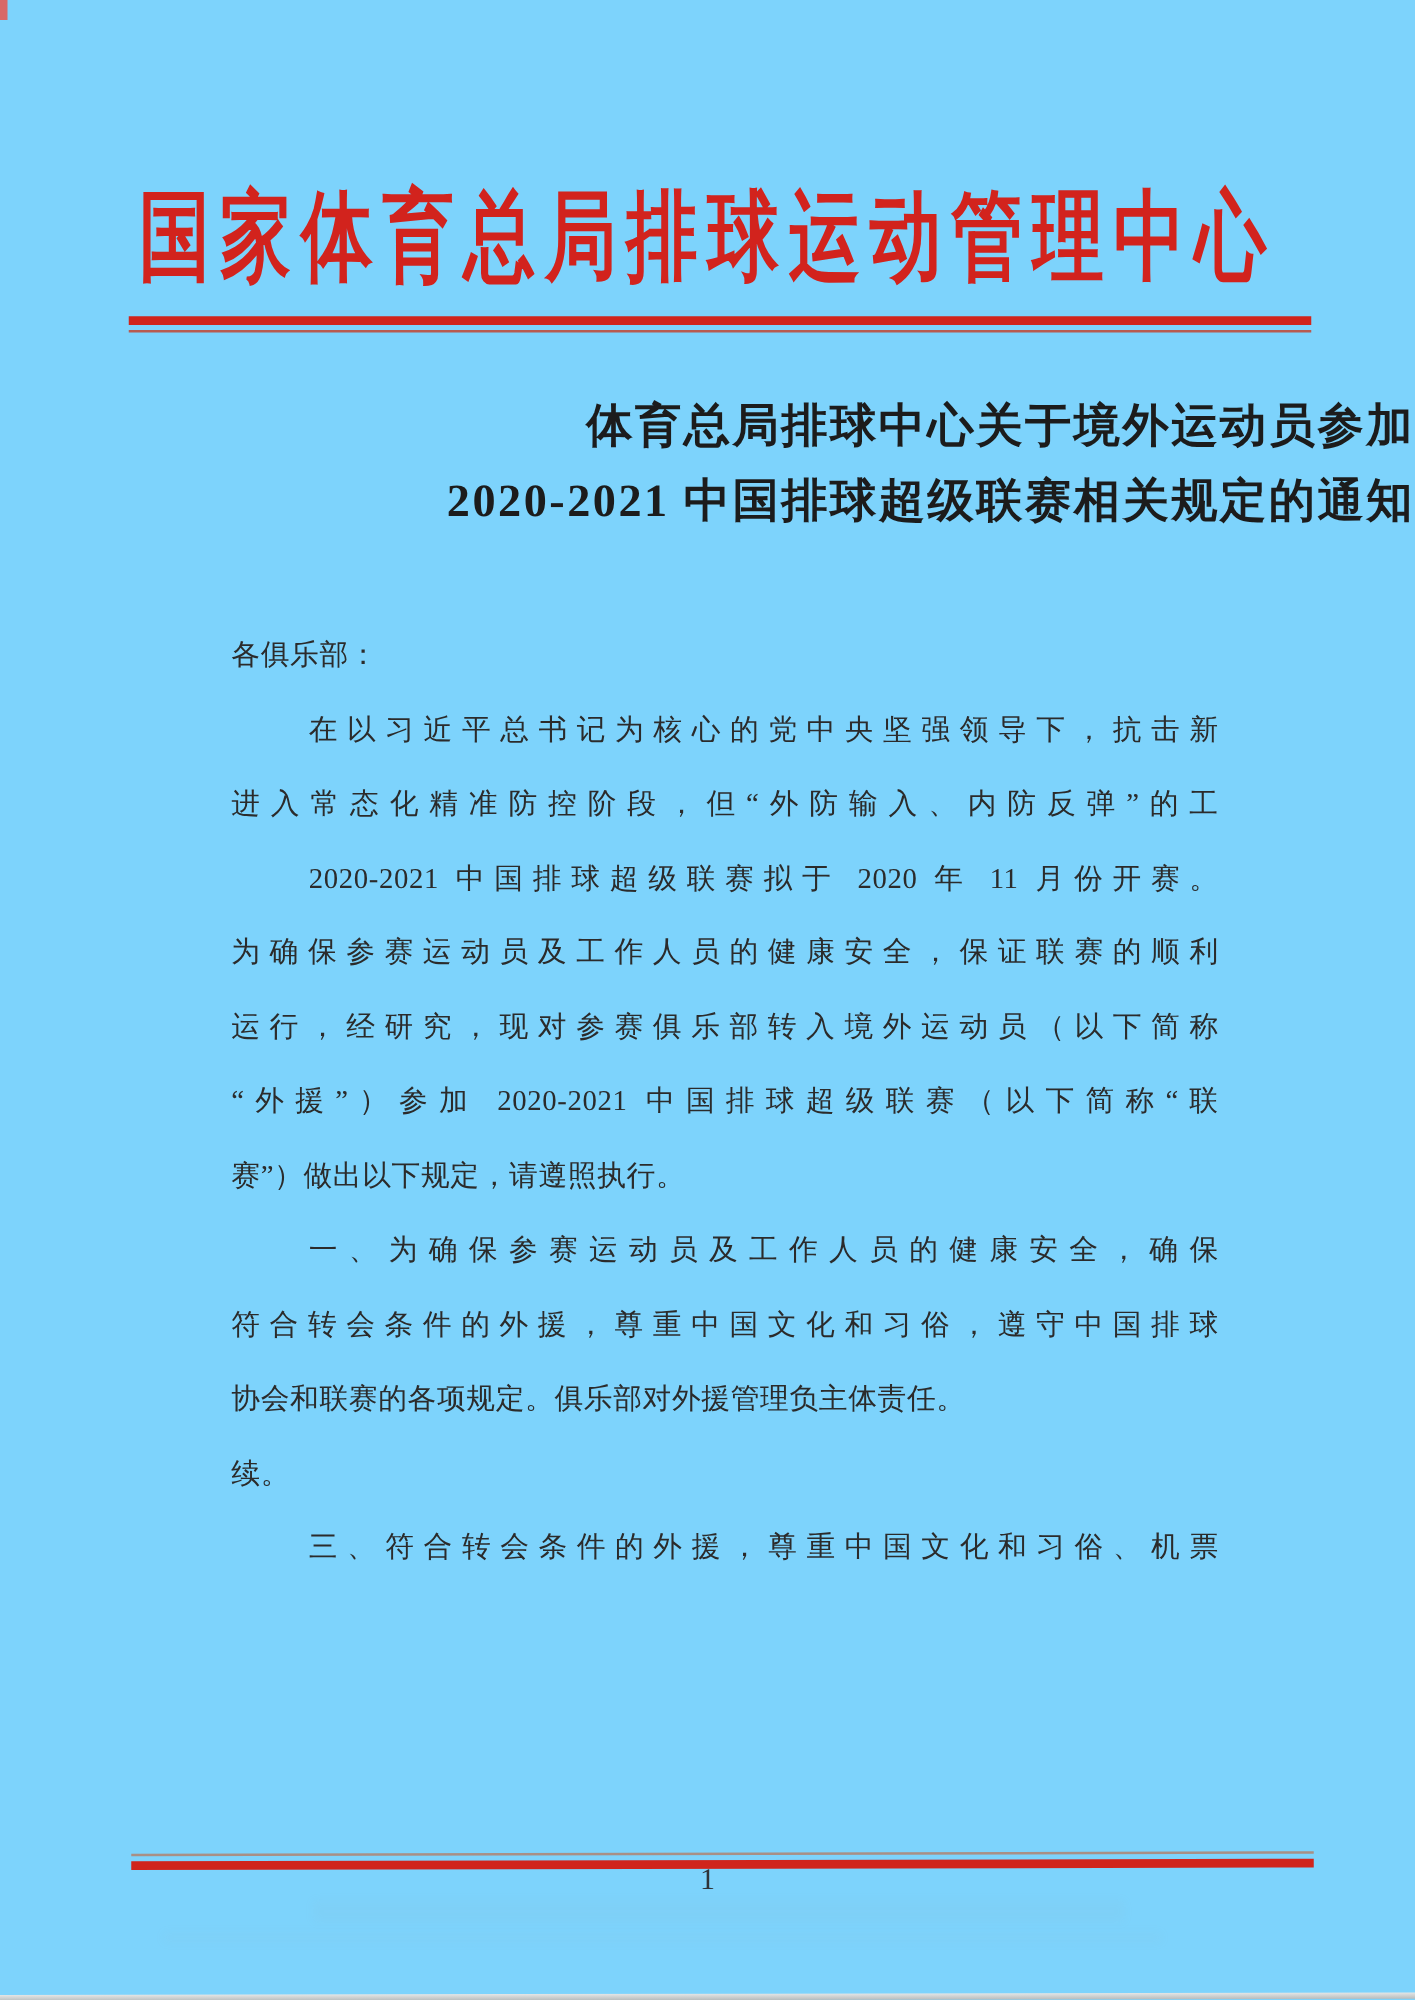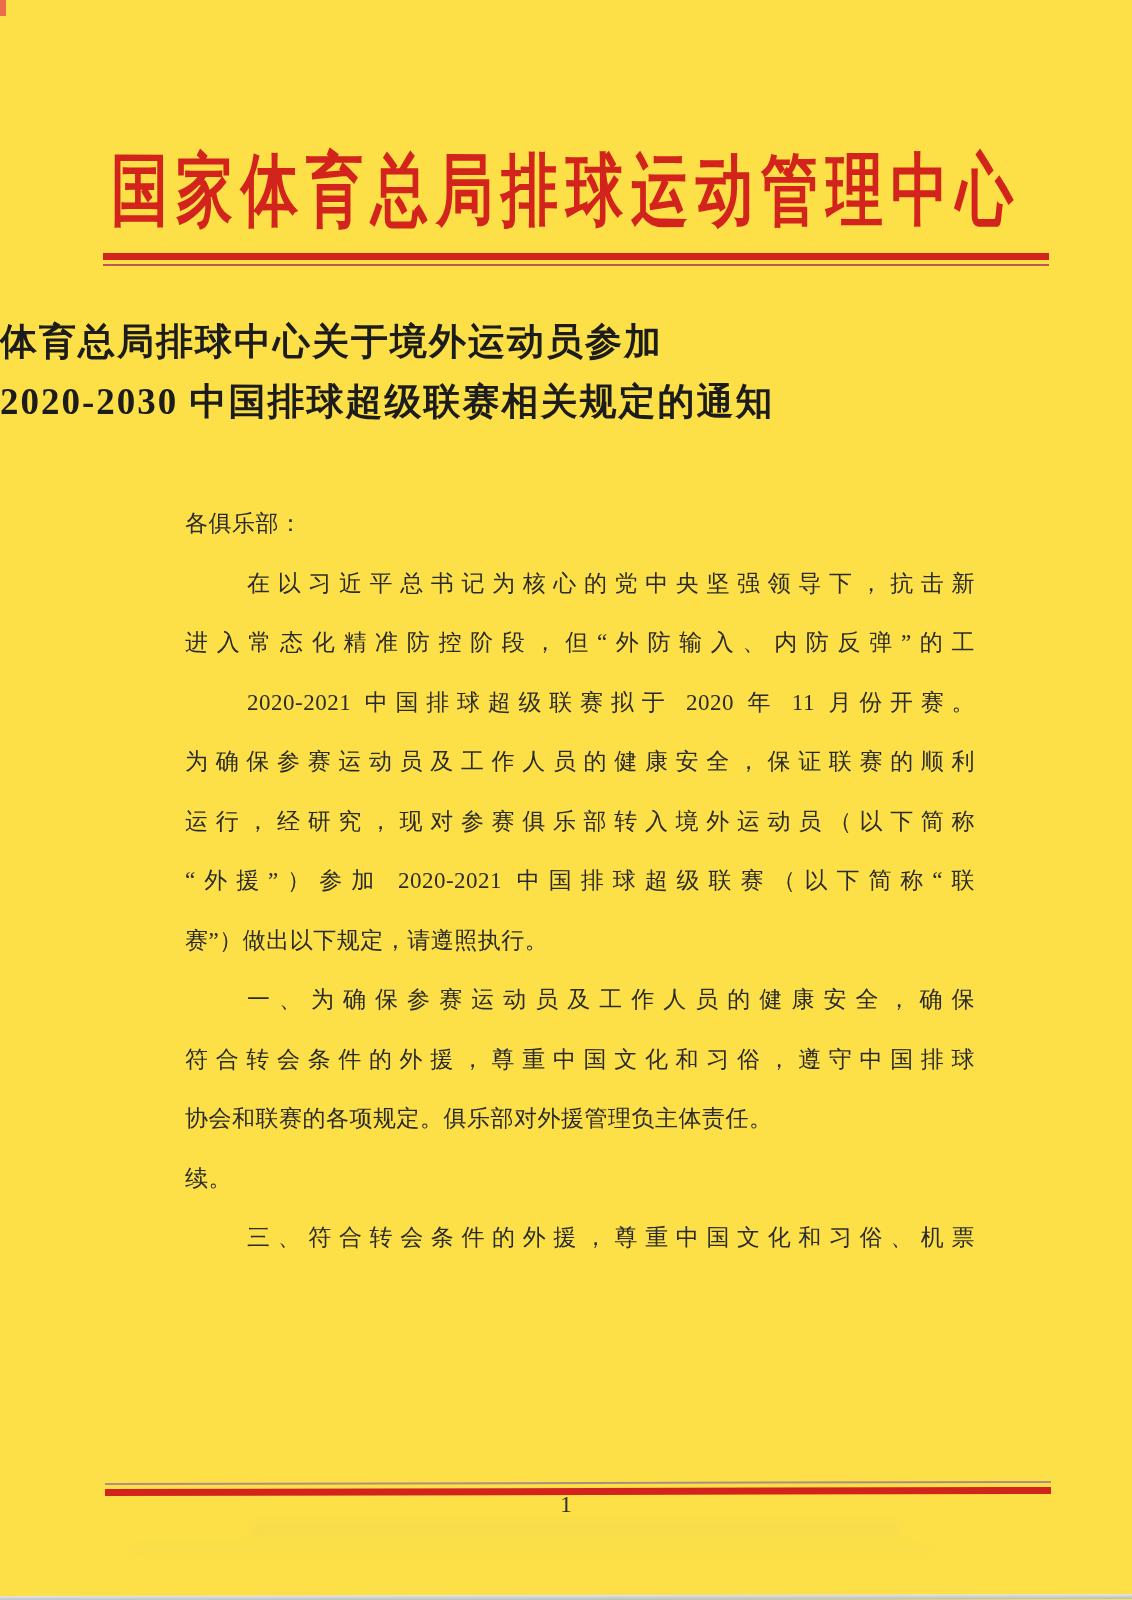--- a/index.html
+++ b/index.html
@@ -1,19 +1,19 @@
 <!DOCTYPE html>
 <html><head>
 <meta charset="utf-8">
 <style>
   html,body{margin:0;padding:0;background:#ffffff;}
   .page{
     position:relative;
     width:1132px;height:1600px;
-    background:#fde047;
+    background:#7dd3fc;
     overflow:hidden;
     font-family:"Liberation Serif","DejaVu Serif",serif;
   }
 
   
   .letterhead{
     position:absolute;top:151px;left:0;right:0;
     text-align:center;
     font-size:57px;line-height:57px;
     font-weight:700;
@@ -24,21 +24,21 @@
     white-space:nowrap;
   }
 
   .rule{position:absolute;left:103px;width:946px;}
   .rule-thick-top{top:253px;height:7px;background:#d0241c;}
   .rule-thin-top{top:264px;height:2px;background:#b85a50;}
 
   
   .doc-title{
     position:absolute;top:312px;left:0;right:0;
-    text-align:left;
+    text-align:right;
     font-weight:700;
     font-size:37px;line-height:60px;
     color:#1c1c1c;
     letter-spacing:2px;
   }
 
   
   .doc-body{
     position:absolute;top:494px;left:173px;width:802px;
     color:#2b2b2b;
@@ -83,21 +83,21 @@
 
   <div class="corner-mark"></div>
 
   <div class="letterhead">国家体育总局排球运动管理中心</div>
 
   <div class="rule rule-thick-top"></div>
   <div class="rule rule-thin-top"></div>
 
   <div class="doc-title">
     <div>体育总局排球中心关于境外运动员参加</div>
-    <div>2020-2030 中国排球超级联赛相关规定的通知</div>
+    <div>2020-2021 中国排球超级联赛相关规定的通知</div>
   </div>
 
   <div class="doc-body">
       <div class="bline">各俱乐部：</div>
       <div class="bline fill indent">在以习近平总书记为核心的党中央坚强领导下，抗击新</div>
       <div class="bline fill">进入常态化精准防控阶段，但“外防输入、内防反弹”的工</div>
       <div class="bline fill indent">2020-2021 中国排球超级联赛拟于 2020 年 11 月份开赛。</div>
       <div class="bline fill">为确保参赛运动员及工作人员的健康安全，保证联赛的顺利</div>
       <div class="bline fill">运行，经研究，现对参赛俱乐部转入境外运动员（以下简称</div>
       <div class="bline fill">“外援”）参加 2020-2021 中国排球超级联赛（以下简称“联</div>

